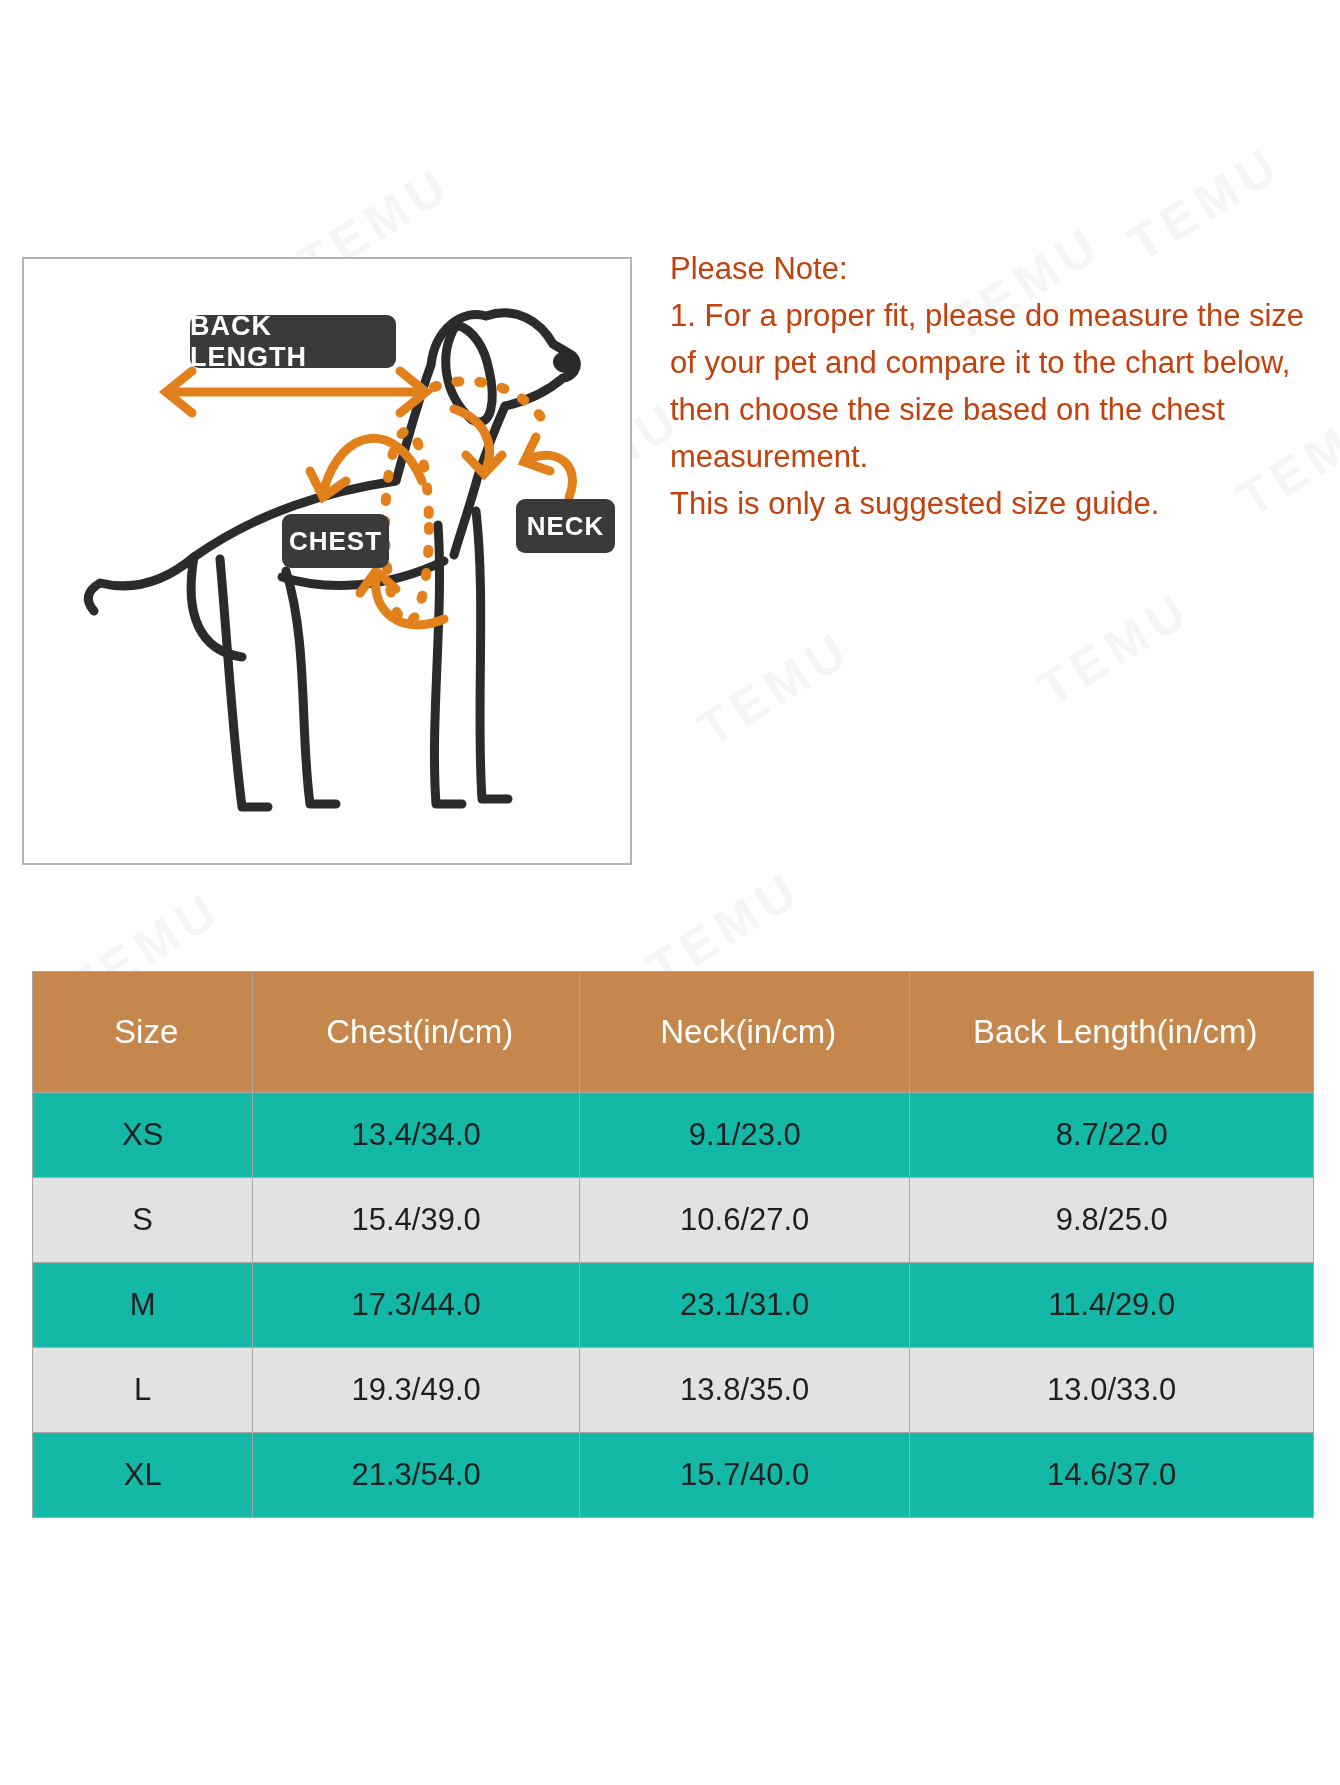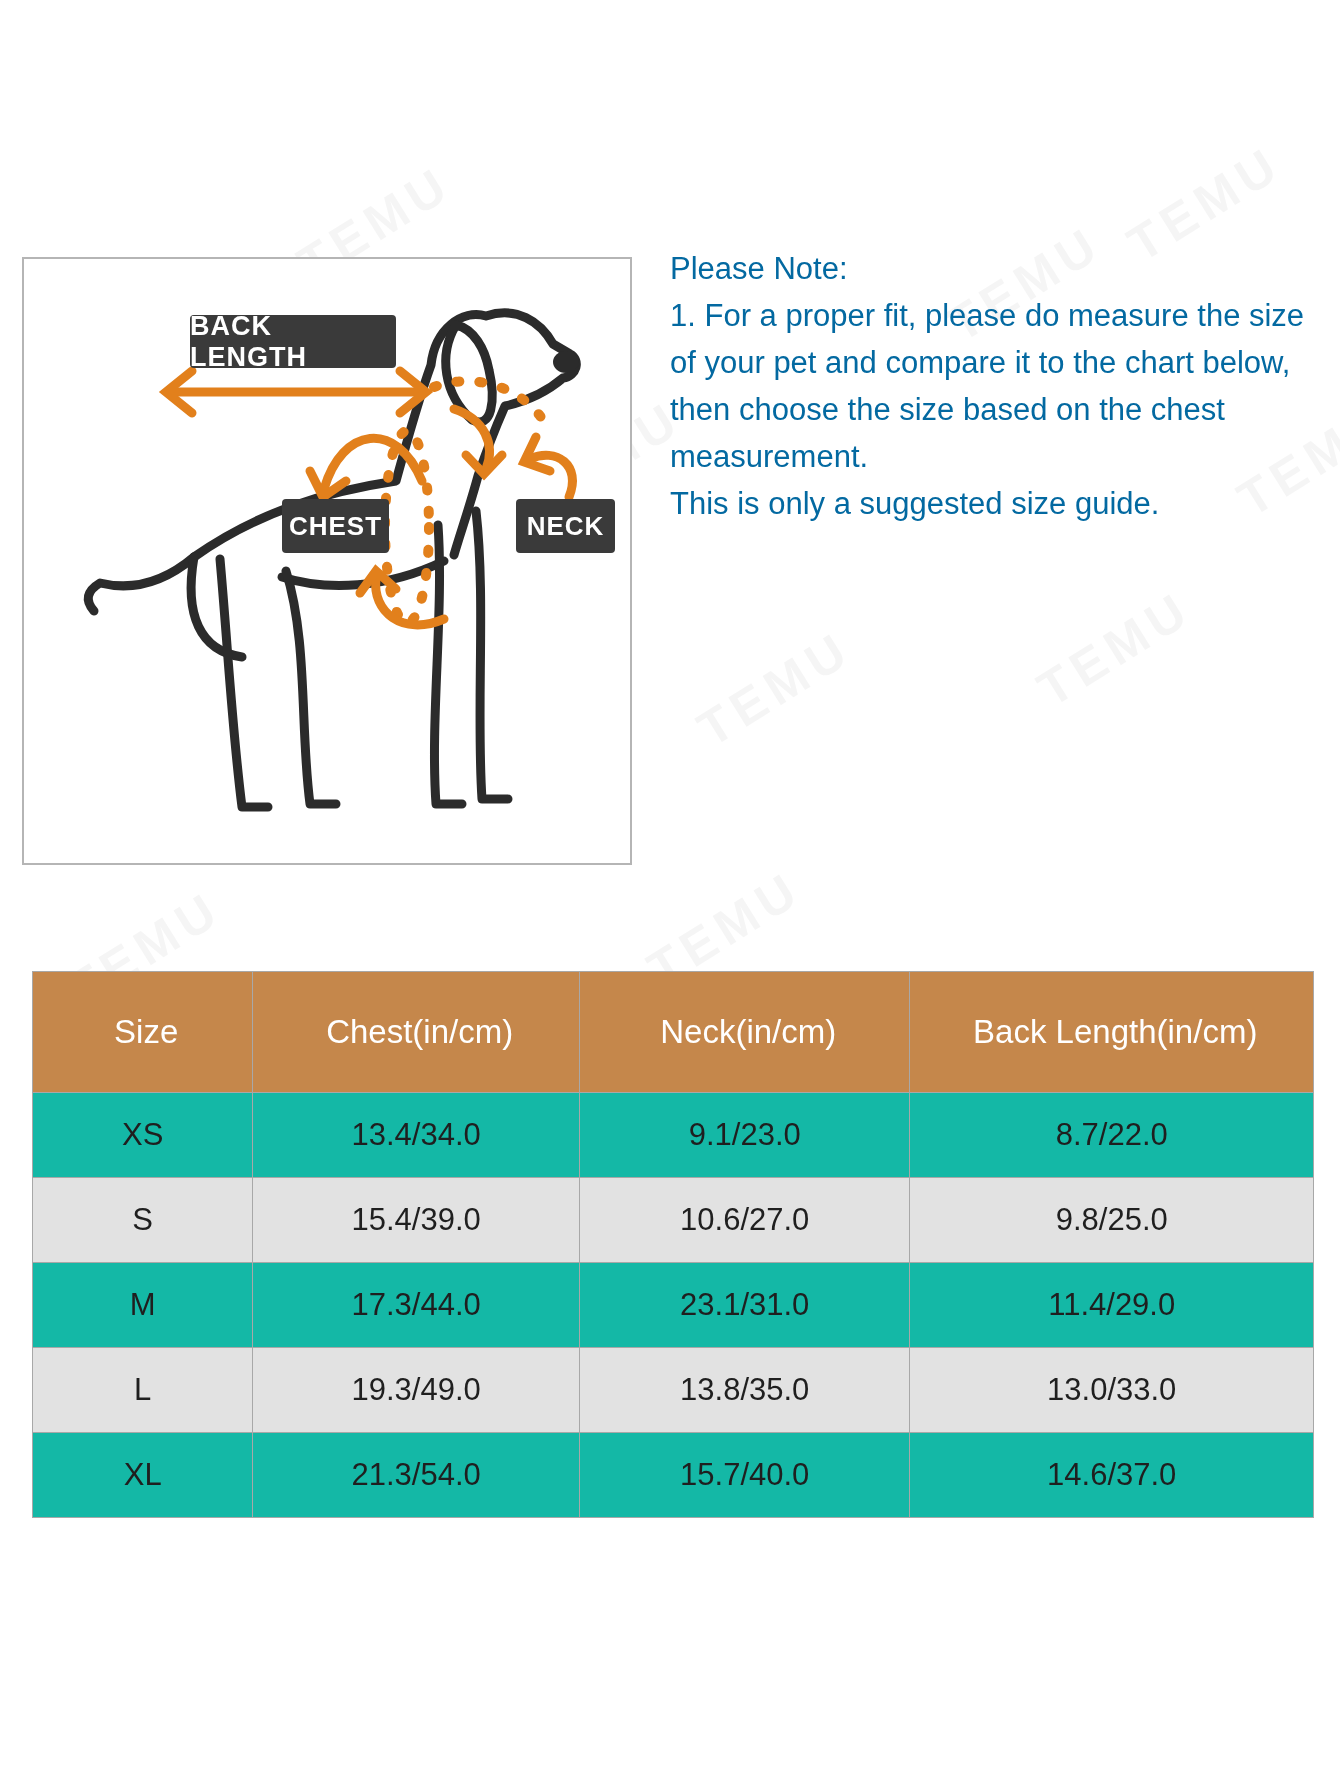--- a/index.html
+++ b/index.html
@@ -30,34 +30,34 @@
     background:#ffffff;
     border:2px solid #b5b5b5;
   }
   .diagram-box svg{position:absolute;left:0;top:0;}
   .measure-label{
     position:absolute;
     background:#3a3a3a;
     color:#ffffff;
     font-weight:bold;
     display:flex;align-items:center;justify-content:center;
-    border-radius:4px;
+    border-radius:9px;
     letter-spacing:1px;
   }
   .lbl-back{left:166px;top:56px;width:206px;height:53px;font-size:27px;}
-  .lbl-chest{left:258px;top:240px;width:107px;height:54px;font-size:26px;}
+  .lbl-chest{left:258px;top:255px;width:107px;height:54px;font-size:26px;}
   .lbl-neck{left:492px;top:240px;width:99px;height:54px;font-size:26px;}
   
   .notes{
     position:absolute;
     left:670px;top:245px;
     width:658px;
     font-size:31px;
     line-height:47px;
-    color:#0369a1;
+    color:#c2410c;
   }
   .note-title,.note-line{margin:0;}
   
   .size-table{
     position:absolute;
     left:32px;top:971px;
     width:1282px;
     border-collapse:collapse;
     table-layout:fixed;
     text-align:center;

